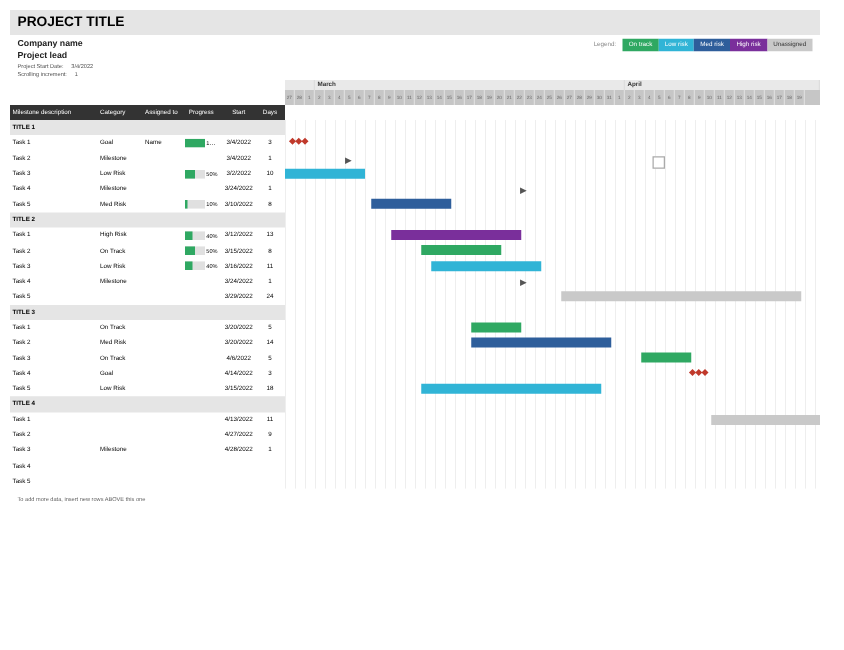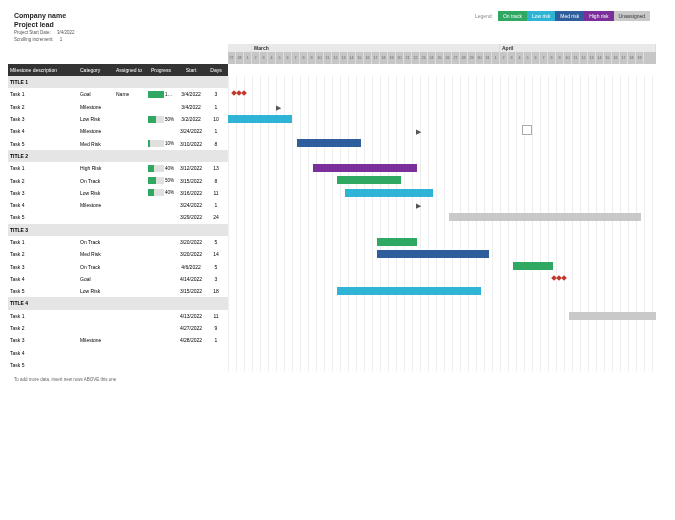--- a/index.html
+++ b/index.html
@@ -52,20 +52,23 @@
   .diamonds { position:absolute; top:3px; display:flex; gap:1px; }
   .diamond { width:4px; height:4px; background:#c0392b; transform:rotate(45deg); }
   .footnote { font-size:4.5px; color:#666; padding:6px; line-height:1.3; }
   .extcheck { position:absolute; left:522px; top:125px; width:10px; height:10px; border:1px solid #aaa; background:#fff; }
 </style>
 </head>
 <body>
 
 <div class="page">
 
+  <div class="header-bar">
+    <span class="title">PROJECT TITLE</span>
+  </div>
 
   <div class="meta-block">
     <div class="meta-left">
       <span class="company">Company name</span>
       <span class="lead">Project lead</span>
       <span class="dates-row">
         <span>Project Start Date:</span>&nbsp;&nbsp;&nbsp;&nbsp;
         <span>3/4/2022</span>
       </span>
       <span class="dates-row">

